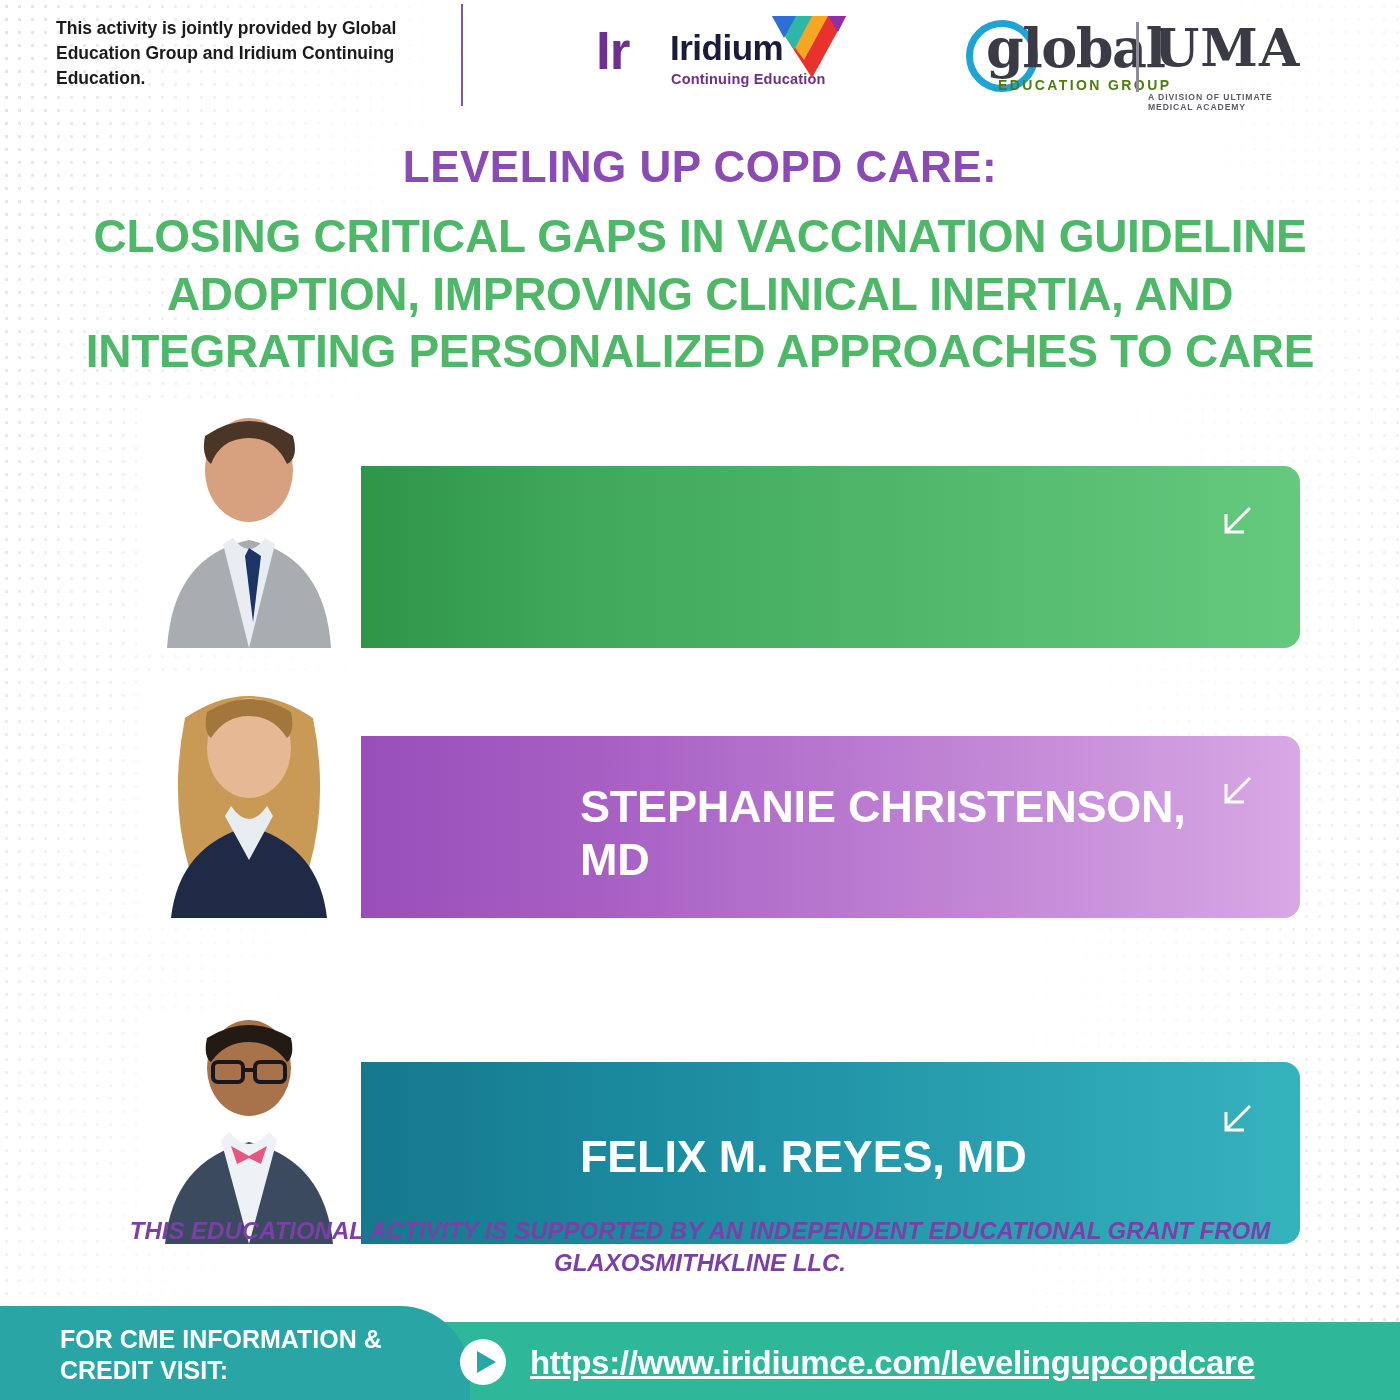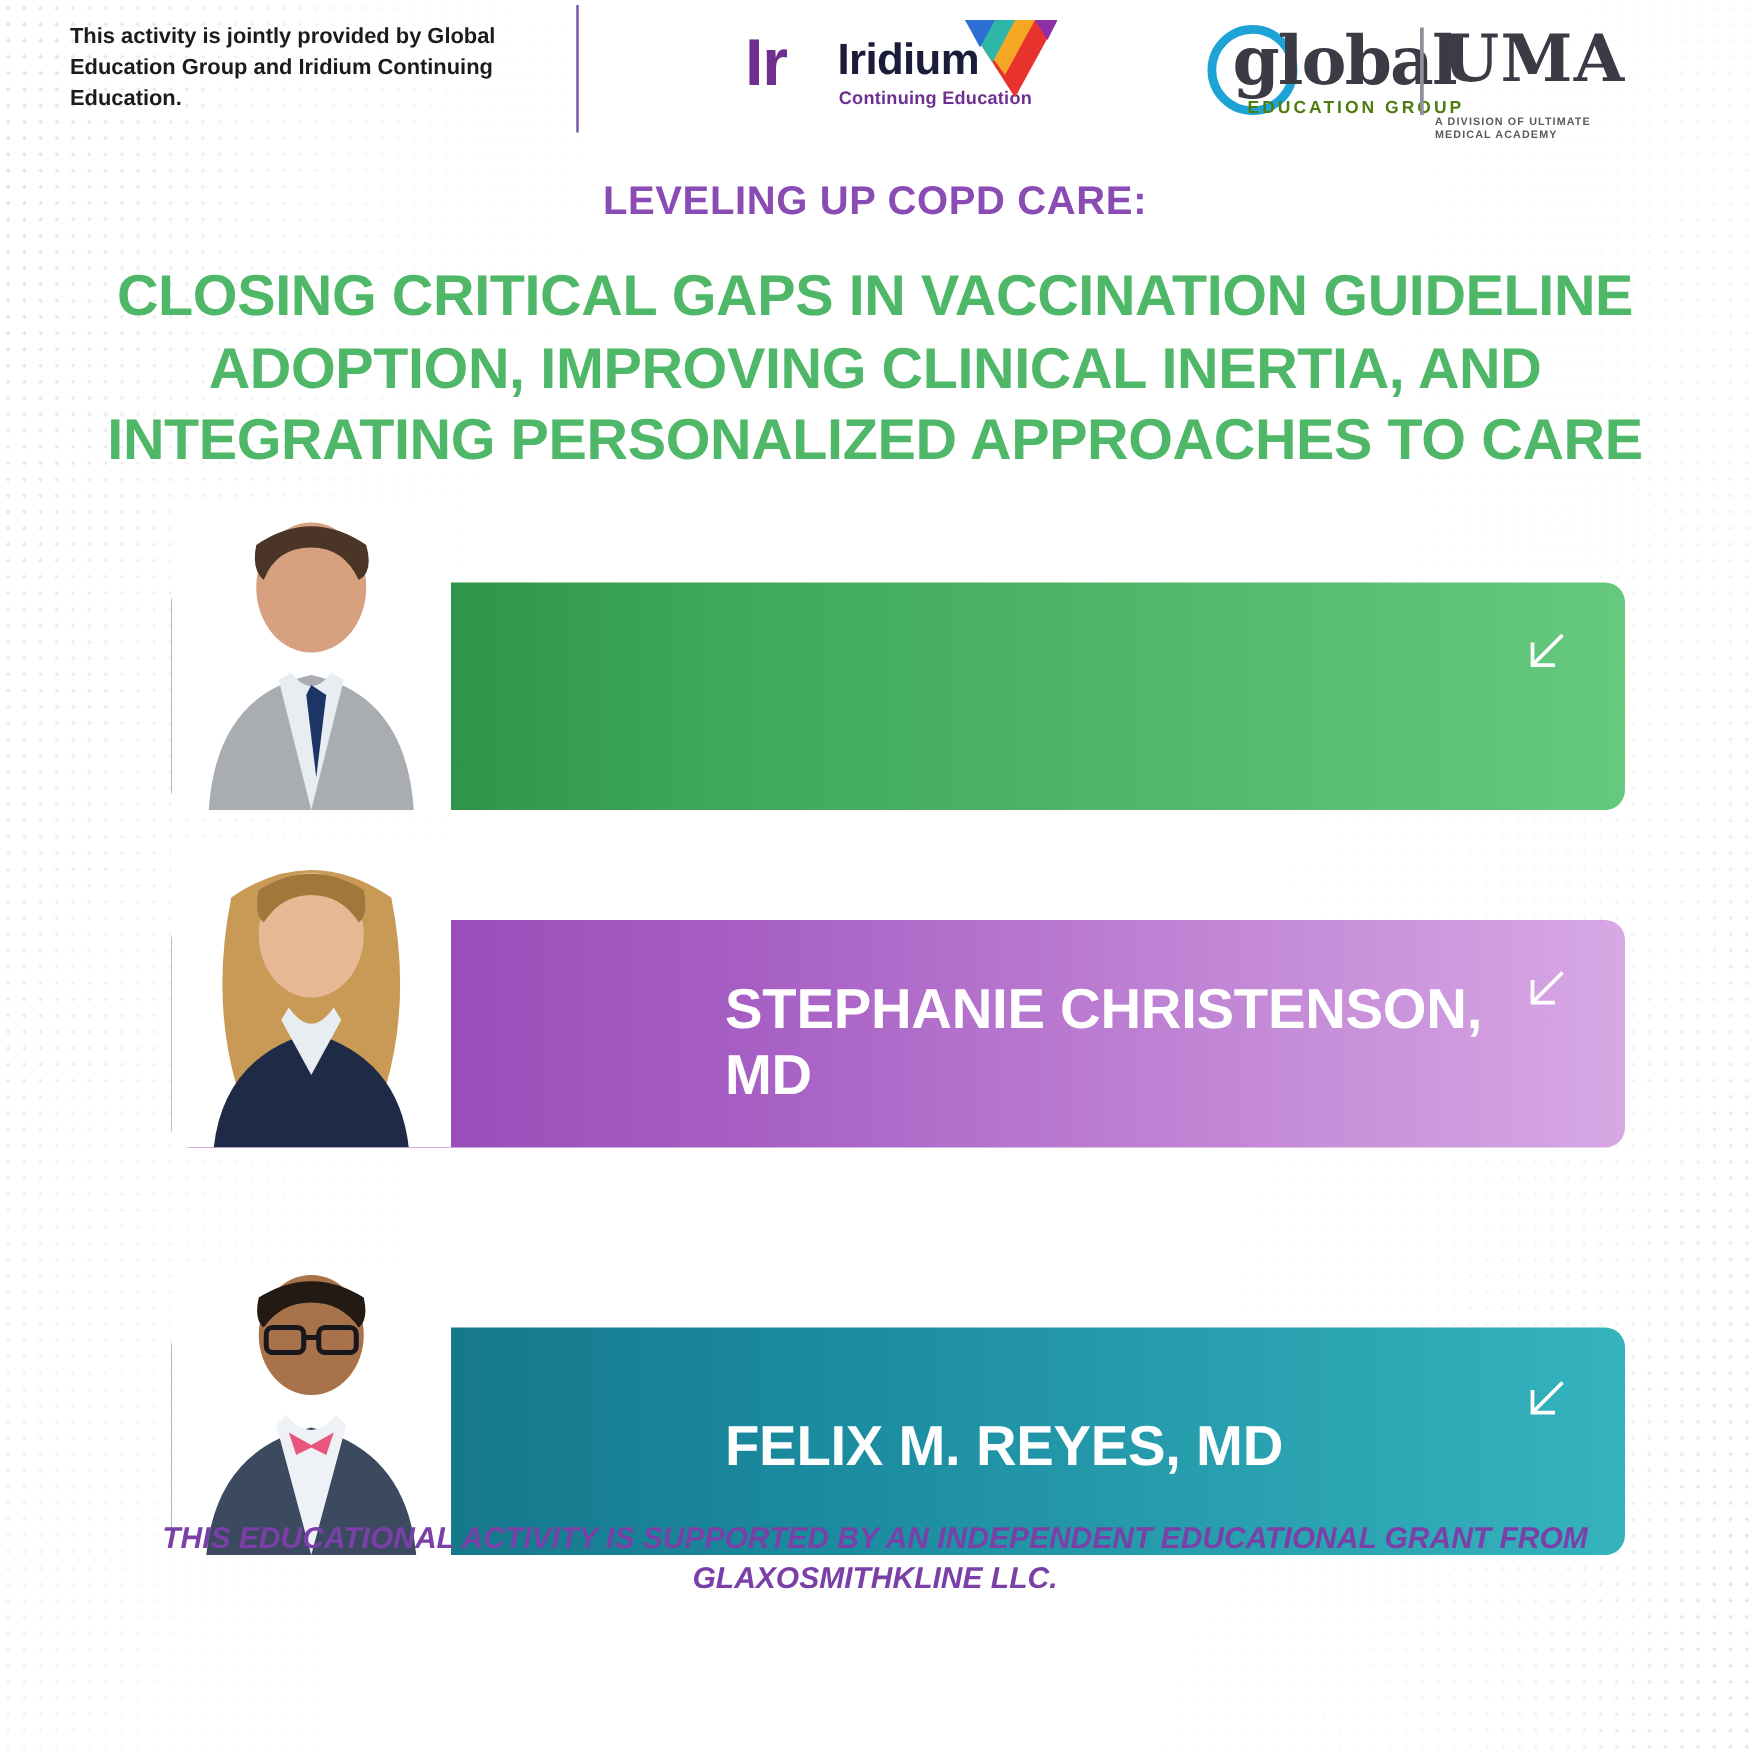--- a/index.html
+++ b/index.html
@@ -168,21 +168,21 @@
     font-weight: 700;
   }
 
   
   .title-main {
     position: absolute;
     top: 142px;
     left: 0;
     width: 1400px;
     text-align: center;
-    font-size: 32px;
+    font-size: 44px;
     font-weight: 800;
     color: #8a4bb5;
     letter-spacing: 0.5px;
   }
   .title-sub {
     position: absolute;
     top: 208px;
     left: 78px;
     width: 1244px;
     text-align: center;
@@ -395,14 +395,24 @@
       </svg>
     </div>
     <div class="speaker-name" style="top:68px;">FELIX M. REYES, MD</div>
     <svg class="arrow-icon" style="top:38px;" viewBox="0 0 40 40">
       <path d="M34 6 L10 30 M10 12 L10 30 L28 30" stroke="#ffffff" stroke-width="3" fill="none"></path>
     </svg>
   </div>
 
   <div class="support">THIS EDUCATIONAL ACTIVITY IS SUPPORTED BY AN INDEPENDENT EDUCATIONAL GRANT FROM GLAXOSMITHKLINE LLC.</div>
 
+  <div class="footer">
+    <div class="footer-right"></div>
+    <div class="footer-left"></div>
+    <div class="footer-cme">FOR CME INFORMATION &amp; CREDIT VISIT:</div>
+    <svg class="play-icon" viewBox="0 0 50 50">
+      <circle cx="25" cy="25" r="23" fill="#ffffff"></circle>
+      <polygon points="19,14 38,25 19,36" fill="#2aa5a5"></polygon>
+    </svg>
+    <div class="footer-url">https://www.iridiumce.com/levelingupcopdcare</div>
+  </div>
 
 </div>
 
 </body></html>

